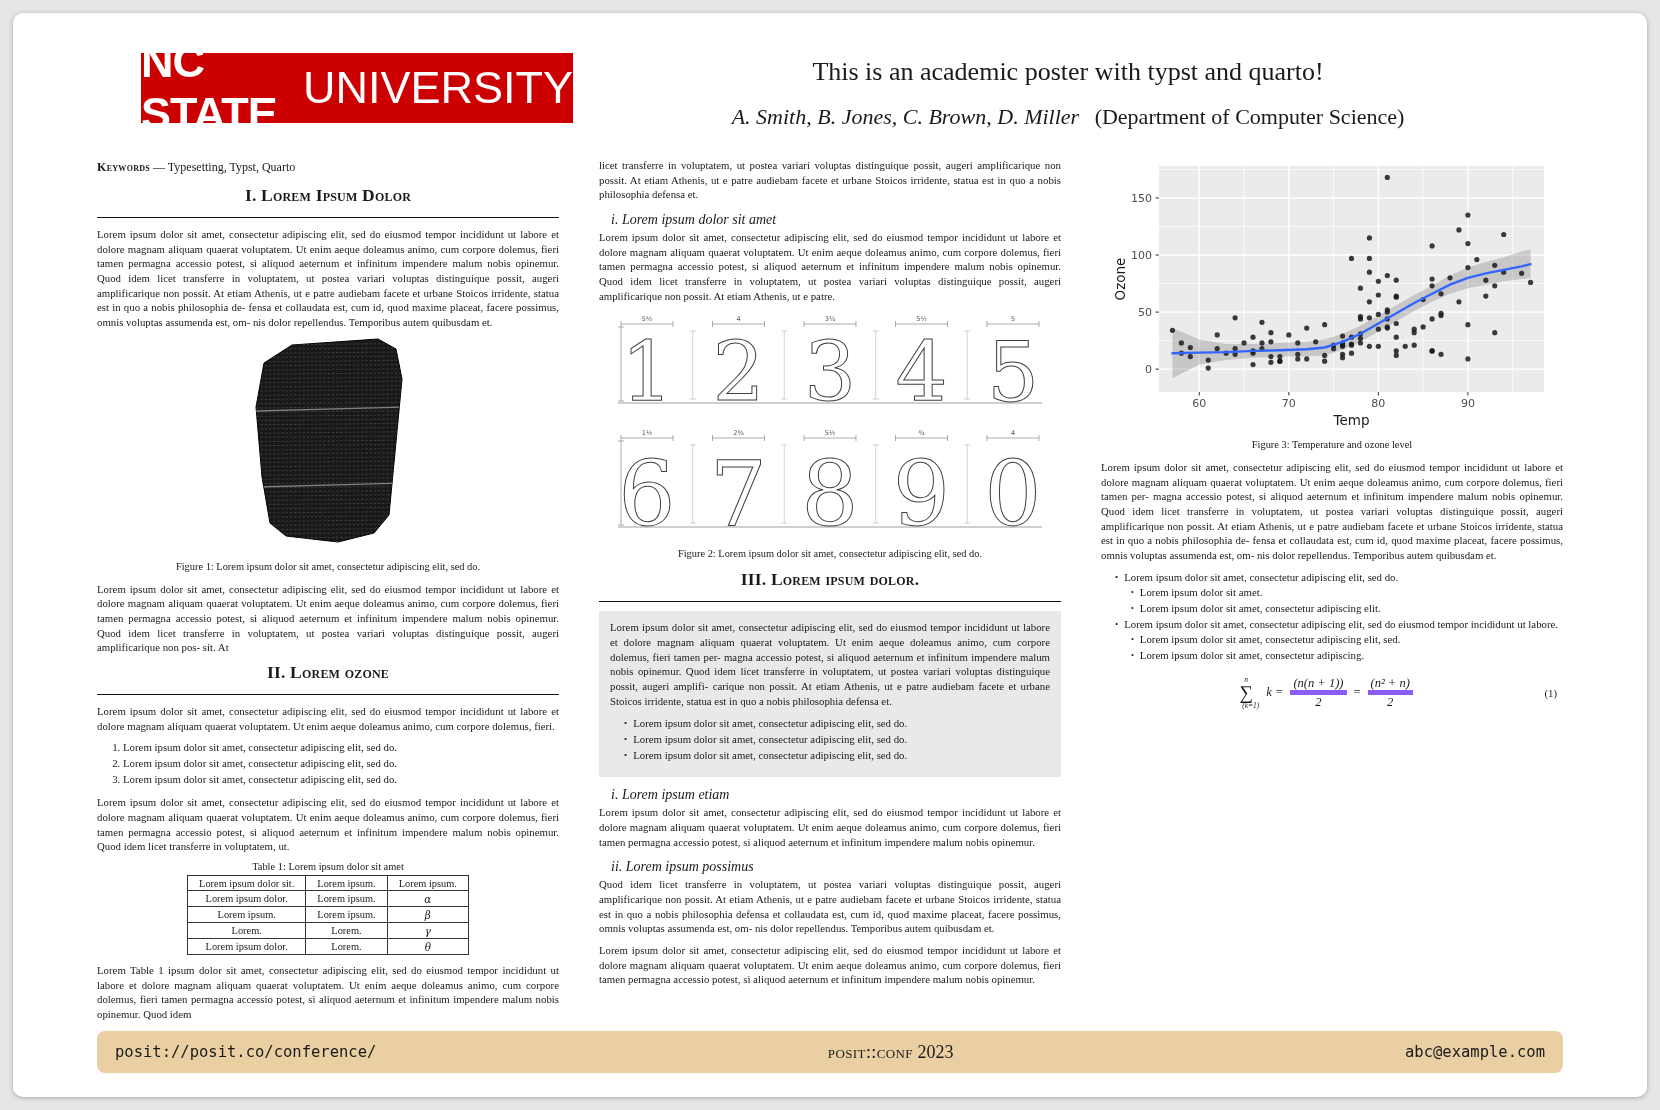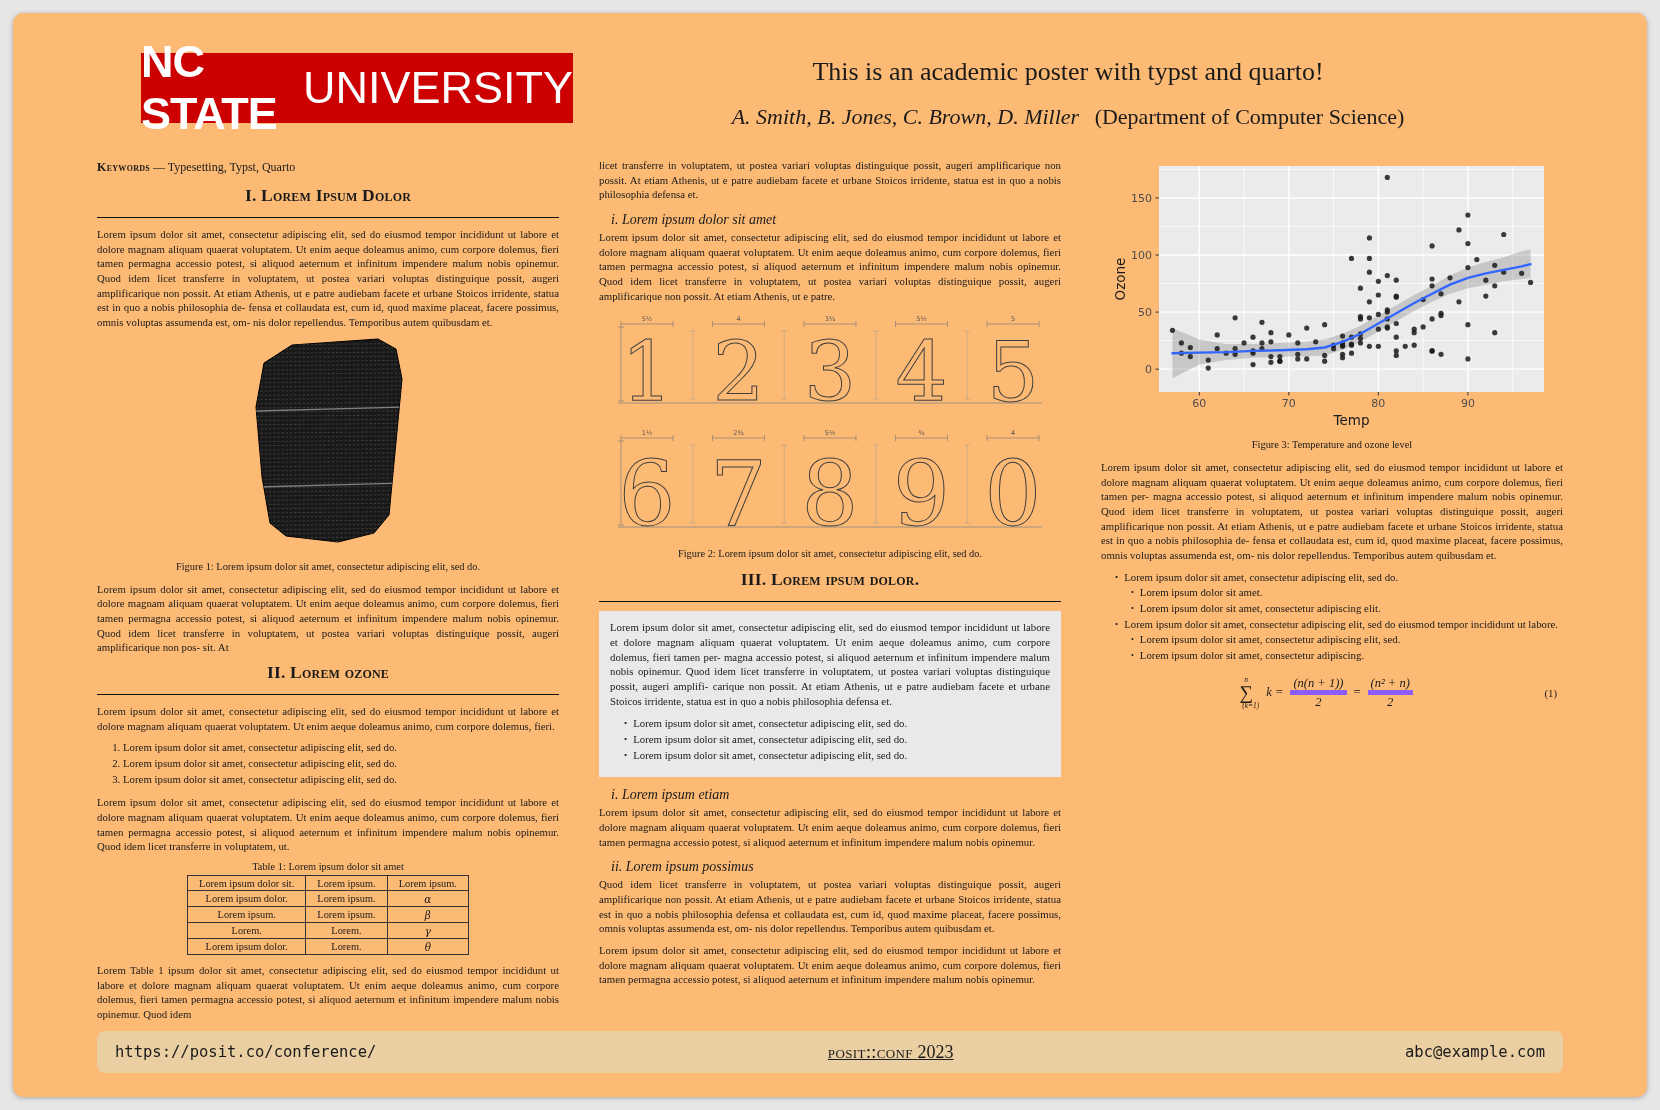--- a/index.html
+++ b/index.html
@@ -1,17 +1,17 @@
 <!DOCTYPE html>
 <html><head>
 <meta charset="utf-8">
 <style>
   html,body{margin:0;padding:0;}
   body{width:1660px;height:1110px;background:#e6e6e6;font-family:"Liberation Serif",serif;color:#1a1a1a;position:relative;}
-  .poster{position:absolute;left:13px;top:13px;width:1634px;height:1084px;background:#fdba74;border-radius:10px;box-shadow:0 1px 5px rgba(0,0,0,.28);overflow:hidden;}
+  .poster{position:absolute;left:13px;top:13px;width:1634px;height:1084px;background:#ffffff;border-radius:10px;box-shadow:0 1px 5px rgba(0,0,0,.28);overflow:hidden;}
 
   
   .header{display:flex;align-items:flex-start;padding:40px 84px 0 128px;}
   .logo{background:#CC0000;color:#fff;width:432px;height:70px;display:flex;align-items:center;justify-content:center;gap:11px;font-family:"Liberation Sans",sans-serif;flex:0 0 auto;}
   .logo .b{font-weight:700;font-size:45px;letter-spacing:-1px;}
   .logo .l{font-weight:400;font-size:45px;letter-spacing:0;}
   .titleblock{flex:1;text-align:center;padding-top:4px;}
   .title{font-size:26px;margin:0;}
   .authors{font-size:22px;margin-top:17px;}
   .authors .names{font-style:italic;}
@@ -48,21 +48,21 @@
   .sum .st{font-size:7.5px;font-style:italic;}
   .sum .sg{font-size:19px;}
   .sum .sb{font-size:7.5px;font-style:italic;padding-left:9px;}
   .frac{display:inline-flex;flex-direction:column;align-items:center;line-height:1.15;font-style:italic;}
   .frac .num{border-bottom:5px solid #8b5cf6;padding:0 3px;}
   .eqk{font-style:italic;}
 
   
   .footer{position:absolute;left:84px;right:84px;bottom:24px;height:42px;background:#EACFA3;border-radius:8px;display:flex;align-items:center;justify-content:space-between;padding:0 18px;box-sizing:border-box;}
   .mono{font-family:"DejaVu Sans Mono",monospace;font-size:15.5px;}
-  .conf{font-size:18px;text-decoration:underline;}
+  .conf{font-size:18px;}
   .conf .sc{font-variant:small-caps;letter-spacing:.4px;}
 
   svg text{user-select:none;}
 </style>
 </head>
 <body>
 
 <div class="poster">
 
   <div class="header">
@@ -497,18 +497,18 @@
         <span class="frac">
           <span class="num">(n² + n)</span>
           <span>2</span>
         </span>
         <span class="eqnum">(1)</span>
       </div>
     </div>
   </div>
 
   <div class="footer">
-    <span class="mono">https://posit.co/conference/</span>
+    <span class="mono">posit://posit.co/conference/</span>
     <span class="conf"><span class="sc">posit::conf</span> <span>2023</span></span>
     <span class="mono">abc@example.com</span>
   </div>
 
 </div>
 
 </body></html>

